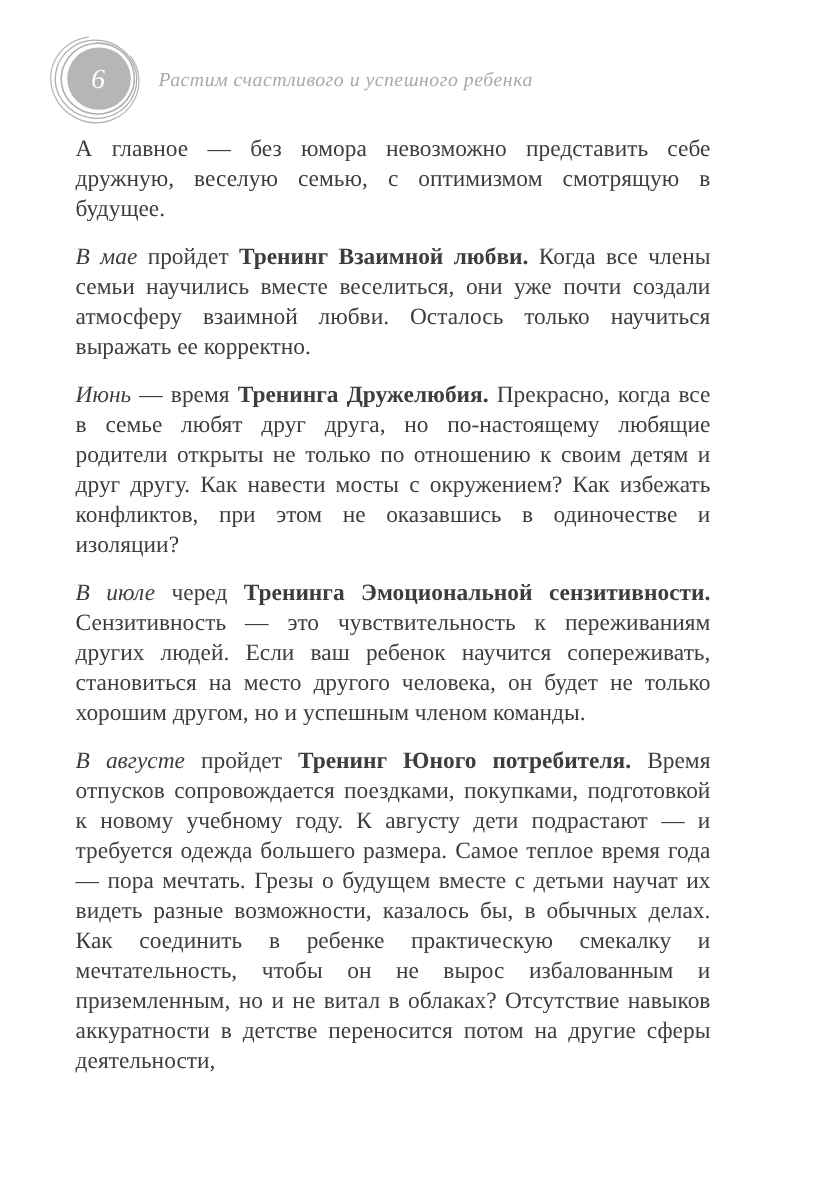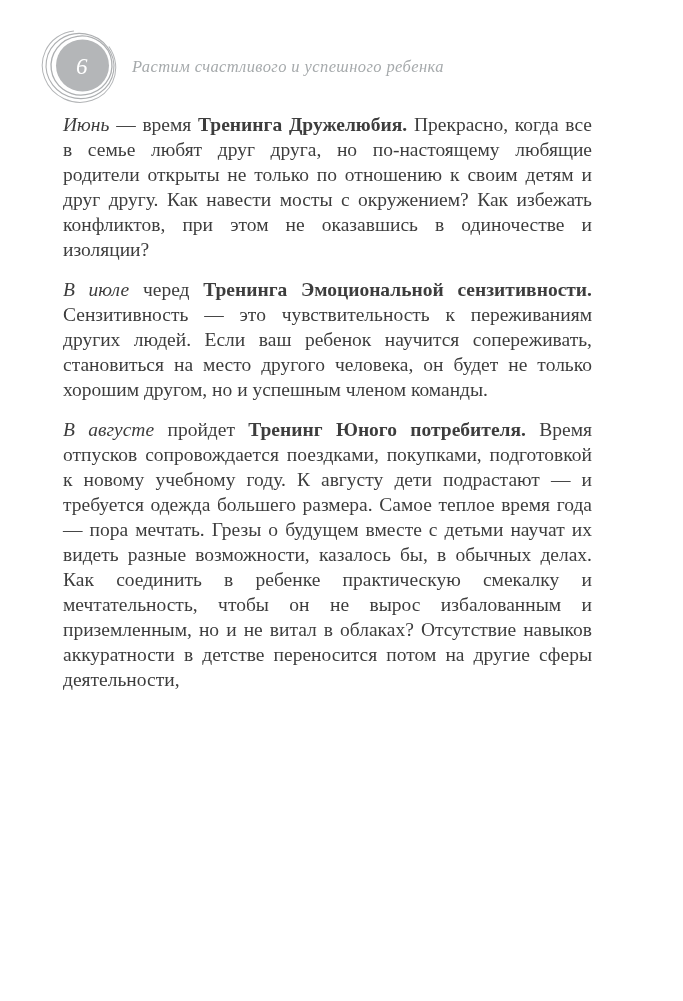--- a/index.html
+++ b/index.html
@@ -91,18 +91,20 @@
         <ellipse cx="41.5" cy="40.5" rx="30.5" ry="29.5" fill="none" stroke="#adafb1" stroke-width="1.3" transform="rotate(-8 41.5 40.5)"></ellipse>
         <ellipse cx="40" cy="41" rx="34" ry="32.5" fill="none" stroke="#adafb1" stroke-width="1.1" transform="rotate(9 40 41)"></ellipse>
         <ellipse cx="39" cy="41.5" rx="37" ry="35.5" fill="none" stroke="#b2b4b6" stroke-width="1" stroke-dasharray="150 40" transform="rotate(25 39 41.5)"></ellipse>
       </svg>
       <span class="pagenum">6</span>
     </div>
     <span class="running-title">Растим счастливого и успешного ребенка</span>
   </header>
 
   <main class="text-block">
+      <p><span class="seg-normal">А главное — без юмора невозможно представить себе дружную, веселую семью, с оптимизмом смотрящую в будущее.</span></p>
+      <p><span class="seg-italic">В мае</span><span class="seg-normal"> пройдет </span><span class="seg-bold">Тренинг Взаимной любви.</span><span class="seg-normal"> Когда все члены семьи научились вместе веселиться, они уже почти создали атмосферу взаимной любви. Осталось только научиться выражать ее корректно.</span></p>
       <p><span class="seg-italic">Июнь</span><span class="seg-normal"> — время </span><span class="seg-bold">Тренинга Дружелюбия.</span><span class="seg-normal"> Прекрасно, когда все в семье любят друг друга, но по-настоящему любящие родители открыты не только по отношению к своим детям и друг другу. Как навести мосты с окру­жением? Как избежать конфликтов, при этом не ока­завшись в одиночестве и изоляции?</span></p>
       <p><span class="seg-italic">В июле</span><span class="seg-normal"> черед </span><span class="seg-bold">Тренинга Эмоциональной сензитив­ности.</span><span class="seg-normal"> Сензитивность — это чувствительность к пере­живаниям других людей. Если ваш ребенок научится сопереживать, становиться на место другого человека, он будет не только хорошим другом, но и успешным членом команды.</span></p>
       <p><span class="seg-italic">В августе</span><span class="seg-normal"> пройдет </span><span class="seg-bold">Тренинг Юного потребителя.</span><span class="seg-normal"> Время отпусков сопровождается поездками, покупками, под­готовкой к новому учебному году. К августу дети под­растают — и требуется одежда большего размера. Самое теплое время года — пора мечтать. Грезы о будущем вместе с детьми научат их видеть разные возможности, казалось бы, в обычных делах. Как соединить в ребенке практическую смекалку и мечтательность, чтобы он не вырос избалованным и приземленным, но и не витал в облаках? Отсутствие навыков аккуратности в детстве переносится потом на другие сферы деятельности,</span></p>
     </main>
 
 </div>
 
 </body></html>

